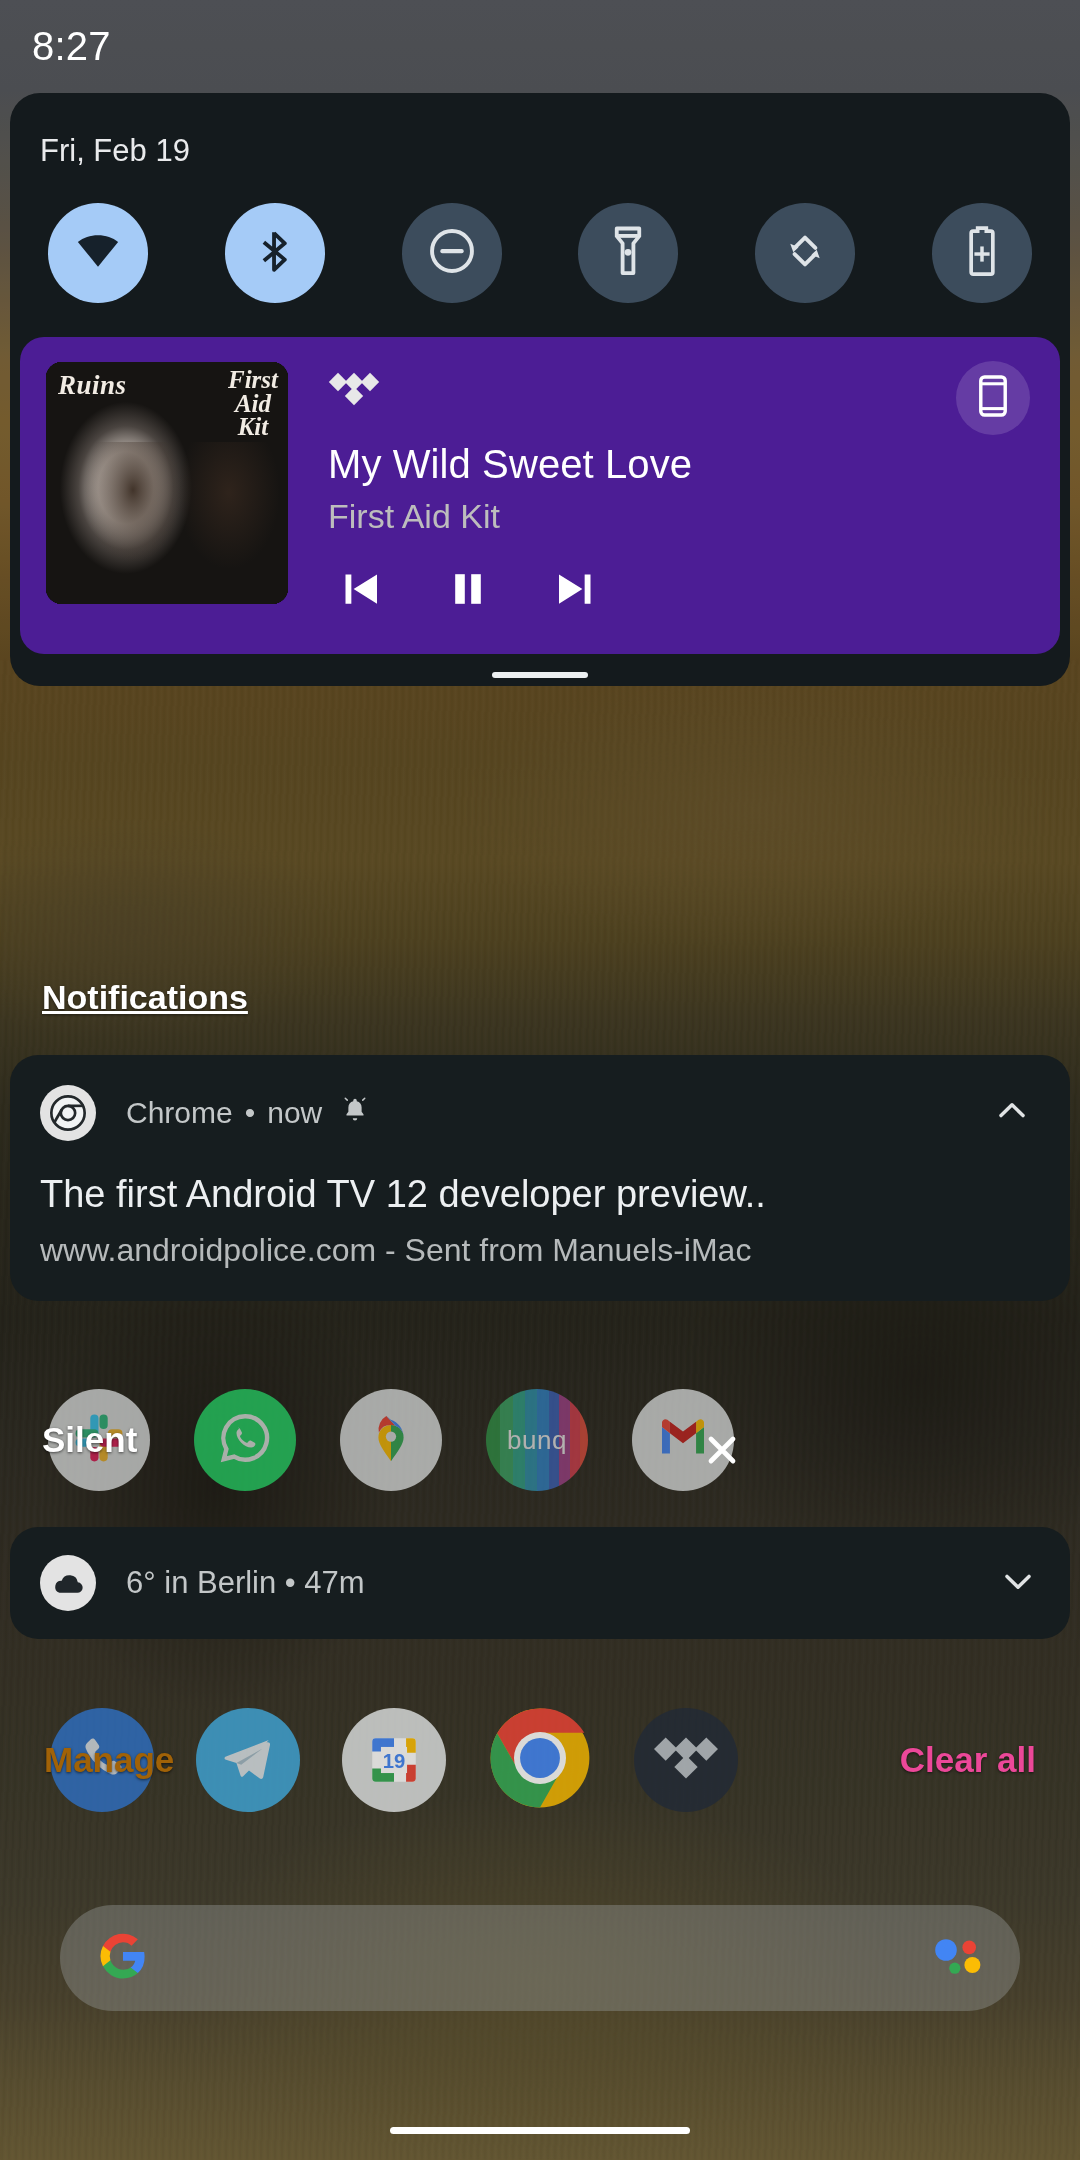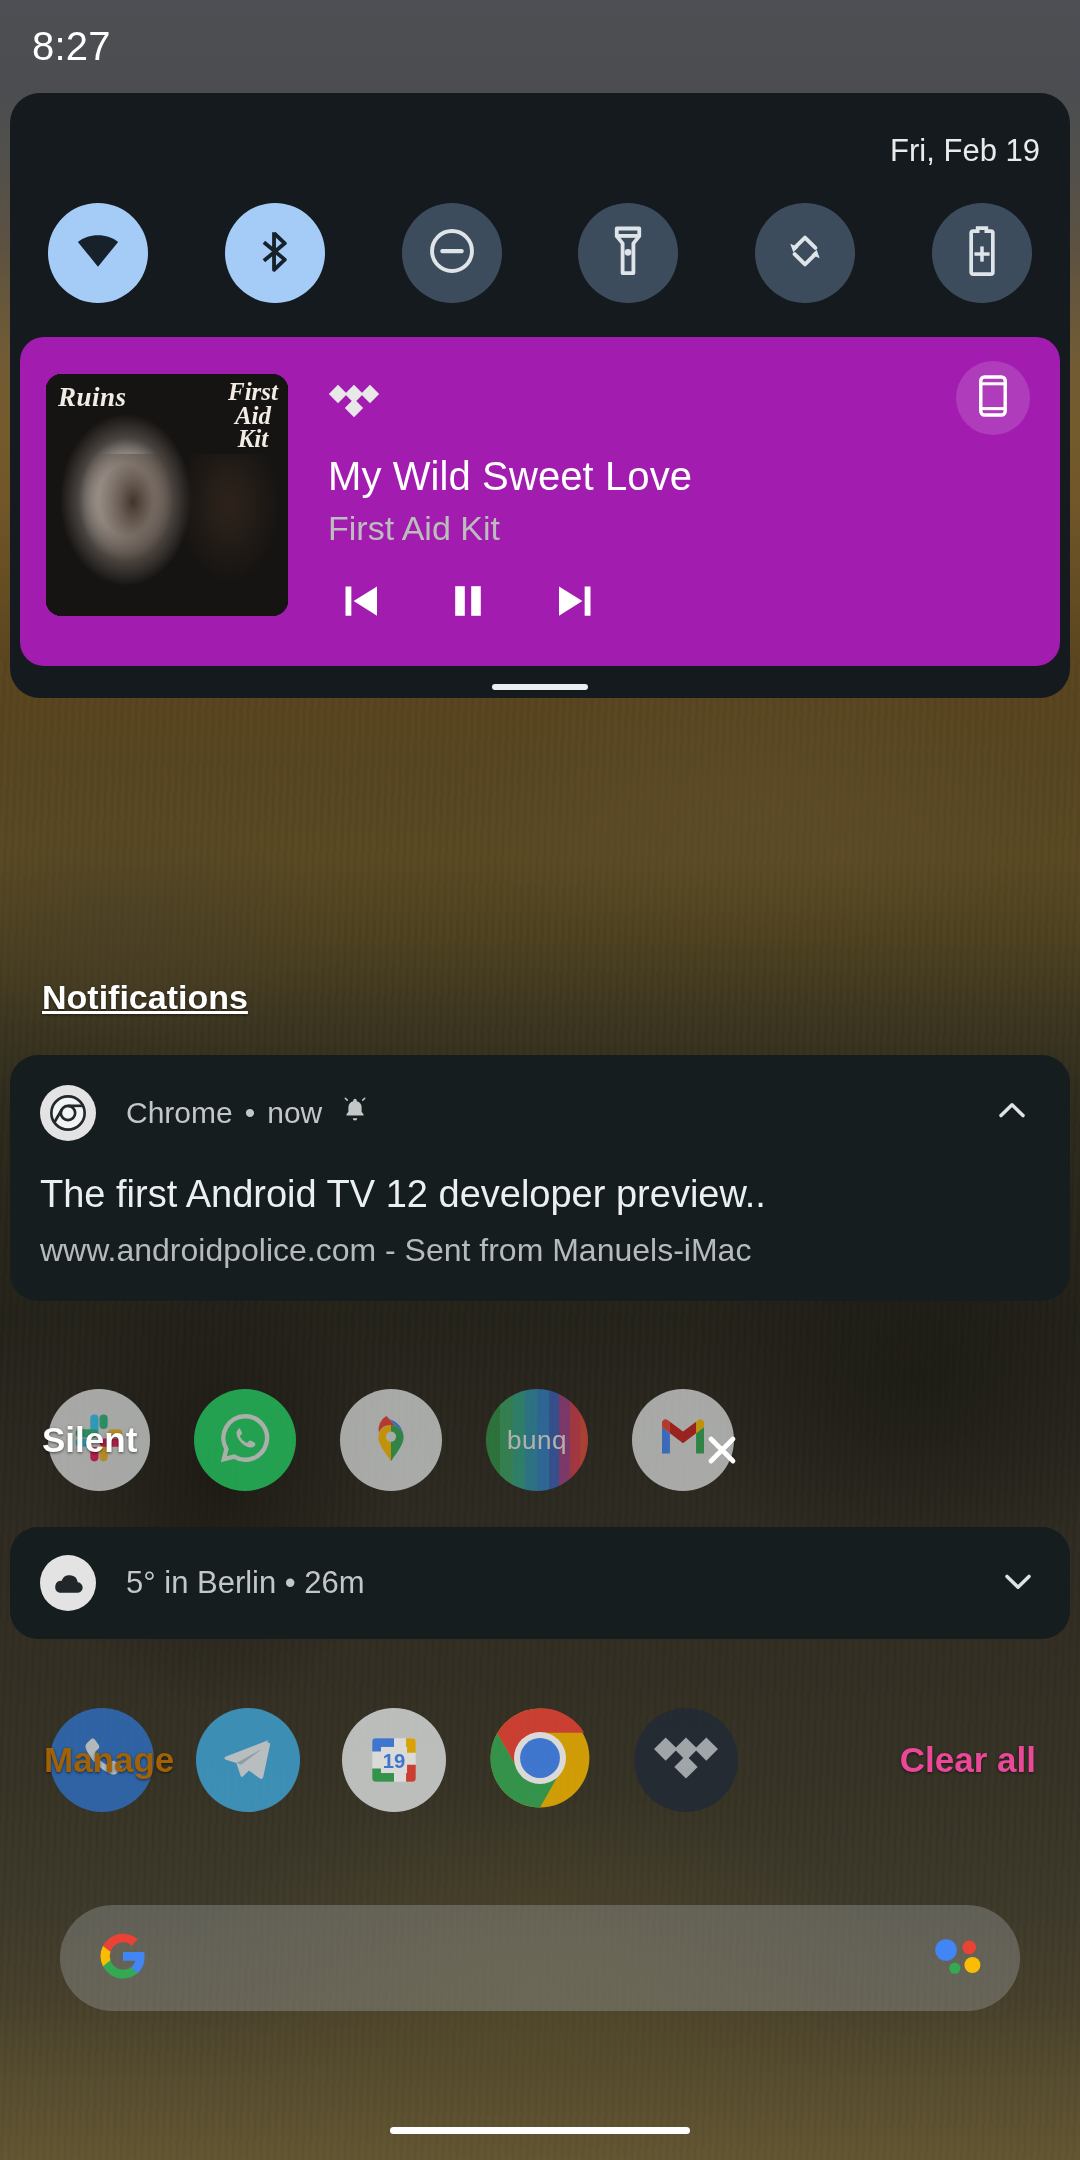--- a/index.html
+++ b/index.html
@@ -56,45 +56,45 @@
 
   
   .qs-panel {
     position: absolute; left: 10px; right: 10px; top: 93px;
     background: #141a1d;
     border-radius: 30px;
     z-index: 20;
     padding-bottom: 8px;
   }
   .qs-header {
-    display: flex; align-items: center; justify-content: flex-end;
+    display: flex; align-items: center; justify-content: space-between;
     padding: 40px 30px 0 30px;
   }
   .qs-date { color: #e9eaec; font-size: 31px; }
   .qs-status { display: flex; align-items: center; gap: 16px; }
   .qs-status .txt { color: #e9eaec; font-size: 31px; }
 
   .qs-tiles {
     display: flex; justify-content: space-between;
     padding: 34px 38px 0 38px;
   }
   .tile {
     width: 100px; height: 100px; border-radius: 50%;
     display: flex; align-items: center; justify-content: center;
   }
   .tile.on  { background: #a5cbf7; }
   .tile.off { background: #3c4c5c; }
 
   
   .media {
     margin: 34px 10px 0 10px;
-    background: #a21caf;
+    background: #4c1d95;
     border-radius: 24px;
     display: flex;
-    padding: 37px 26px 34px 26px;
+    padding: 25px 26px 34px 26px;
     position: relative;
   }
   .albumart {
     width: 242px; height: 242px;
     border-radius: 16px;
     flex: 0 0 242px;
     overflow: hidden;
     position: relative;
     background: #0c0c0c;
   }
@@ -484,21 +484,21 @@
       </svg>
     </span>
   </div>
 
   <div class="notif-card" id="card-weather">
     <span class="app-icon">
       <svg width="38" height="38" viewBox="0 0 24 24">
         <path fill="#20262a" d="M6.6 18.2h11.1a3.3 3.3 0 0 0 .5-6.6 5.3 5.3 0 0 0-10.2-1 3.9 3.9 0 0 0-1.4 7.6z"></path>
       </svg>
     </span>
-    <span class="wx-text">5° in Berlin • 26m</span>
+    <span class="wx-text">6° in Berlin • 47m</span>
     <span class="wx-chevron">
       <svg width="44" height="44" viewBox="0 0 24 24">
         <path fill="none" stroke="#e0e3e4" stroke-width="1.9" stroke-linecap="round" stroke-linejoin="round" d="M6 9.5 12 15.4l6-5.9"></path>
       </svg>
     </span>
   </div>
 
   <div class="bottom-row">
 
     <div class="btn-manage">Manage</div>

